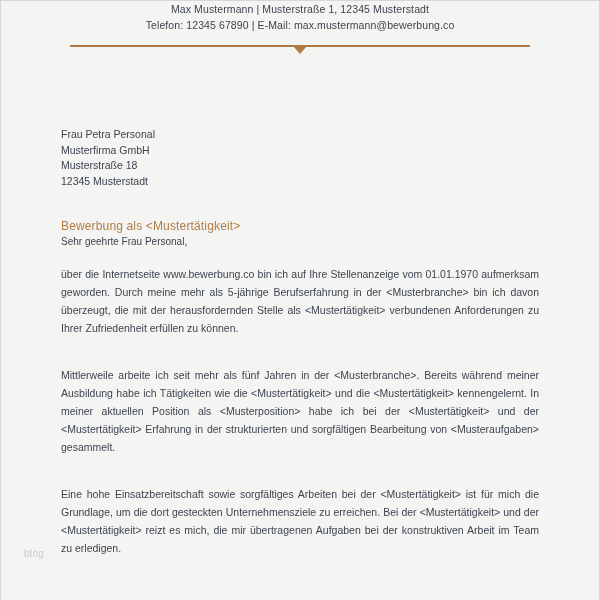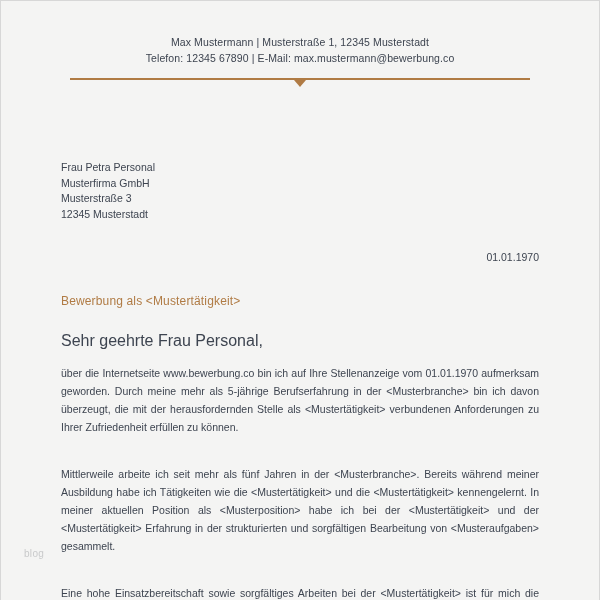--- a/index.html
+++ b/index.html
@@ -22,21 +22,20 @@
     box-sizing: border-box;
     background: #f4f4f3;
     border-top: 1px solid #d7d7d7;
     border-left: 1px solid #d7d7d7;
     border-right: 1px solid #d7d7d7;
     overflow: hidden;
   }
 
   
   .letterhead {
-    padding-top: 33px;
     text-align: center;
   }
   .letterhead-line {
     color: #3d4450;
     font-size: 10.5px;
     line-height: 16px;
     letter-spacing: 0.1px;
     white-space: nowrap;
   }
 
@@ -93,23 +92,22 @@
   .subject {
     margin-top: 29px;
     color: #b07b44;
     font-size: 12px;
     font-weight: normal;
     line-height: 16px;
     letter-spacing: 0.15px;
   }
 
   .salutation {
-    margin-top: 24px;
     color: #3d4450;
-    font-size: 16px;
+    font-size: 10px;
     line-height: 16px;
   }
 
   .para {
     margin-top: 29px;
     color: #3d4450;
     font-size: 10.5px;
     line-height: 18px;
     text-align: justify;
     text-justify: inter-word;
@@ -142,25 +140,24 @@
       <div class="divider-rule"></div>
       <div class="divider-arrow"></div>
     </div>
   </div>
 
   <div class="content">
 
     <div class="recipient">
       <div>Frau Petra Personal</div>
       <div>Musterfirma GmbH</div>
-      <div>Musterstraße 3</div>
+      <div>Musterstraße 18</div>
       <div>12345 Musterstadt</div>
     </div>
 
-    <div class="date">01.01.1970</div>
 
     <div class="subject">Bewerbung als &lt;Mustertätigkeit&gt;</div>
 
     <div class="salutation">Sehr geehrte Frau Personal,</div>
 
     <p class="para">über die Internetseite www.bewerbung.co bin ich auf Ihre Stellenanzeige vom 01.01.1970 aufmerksam geworden. Durch meine mehr als 5-jährige Berufserfahrung in der &lt;Musterbranche&gt; bin ich davon überzeugt, die mit der herausfordernden Stelle als &lt;Mustertätigkeit&gt; verbundenen Anforderungen zu Ihrer Zufriedenheit erfüllen zu können.</p>
     <p class="para">Mittlerweile arbeite ich seit mehr als fünf Jahren in der &lt;Musterbranche&gt;. Bereits während meiner Ausbildung habe ich Tätigkeiten wie die &lt;Mustertätigkeit&gt; und die &lt;Mustertätigkeit&gt; kennengelernt. In meiner aktuellen Position als &lt;Musterposition&gt; habe ich bei der &lt;Mustertätigkeit&gt; und der &lt;Mustertätigkeit&gt; Erfahrung in der strukturierten und sorgfältigen Bearbeitung von &lt;Musteraufgaben&gt; gesammelt.</p>
     <p class="para">Eine hohe Einsatzbereitschaft sowie sorgfältiges Arbeiten bei der &lt;Mustertätigkeit&gt; ist für mich die Grundlage, um die dort gesteckten Unternehmensziele zu erreichen. Bei der &lt;Mustertätigkeit&gt; und der &lt;Mustertätigkeit&gt; reizt es mich, die mir übertragenen Aufgaben bei der konstruktiven Arbeit im Team zu erledigen.</p>
 
   </div>

